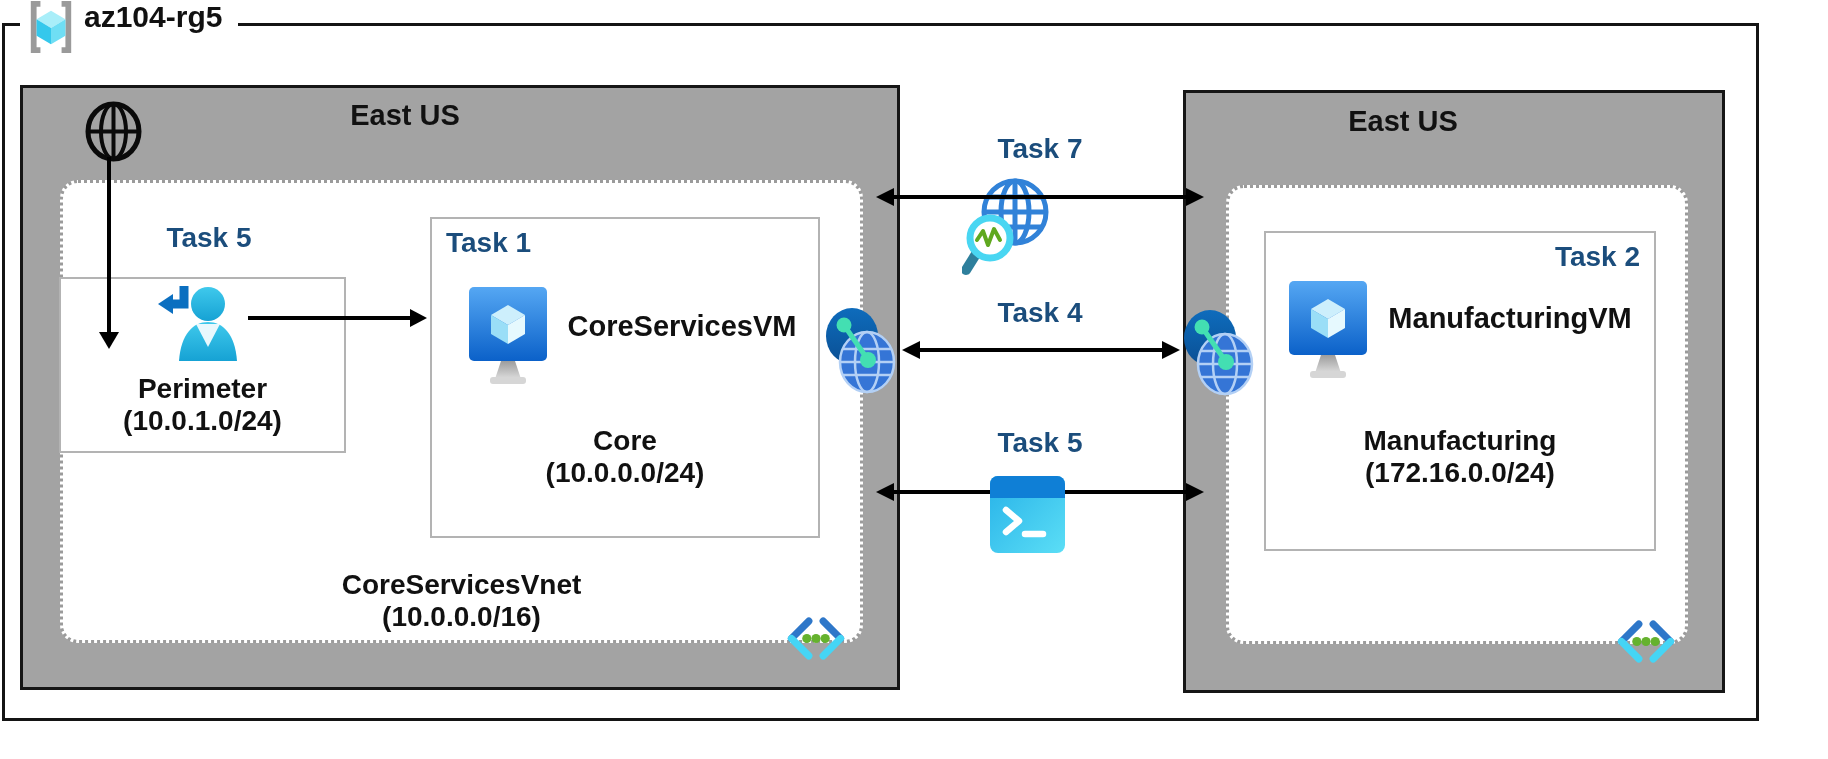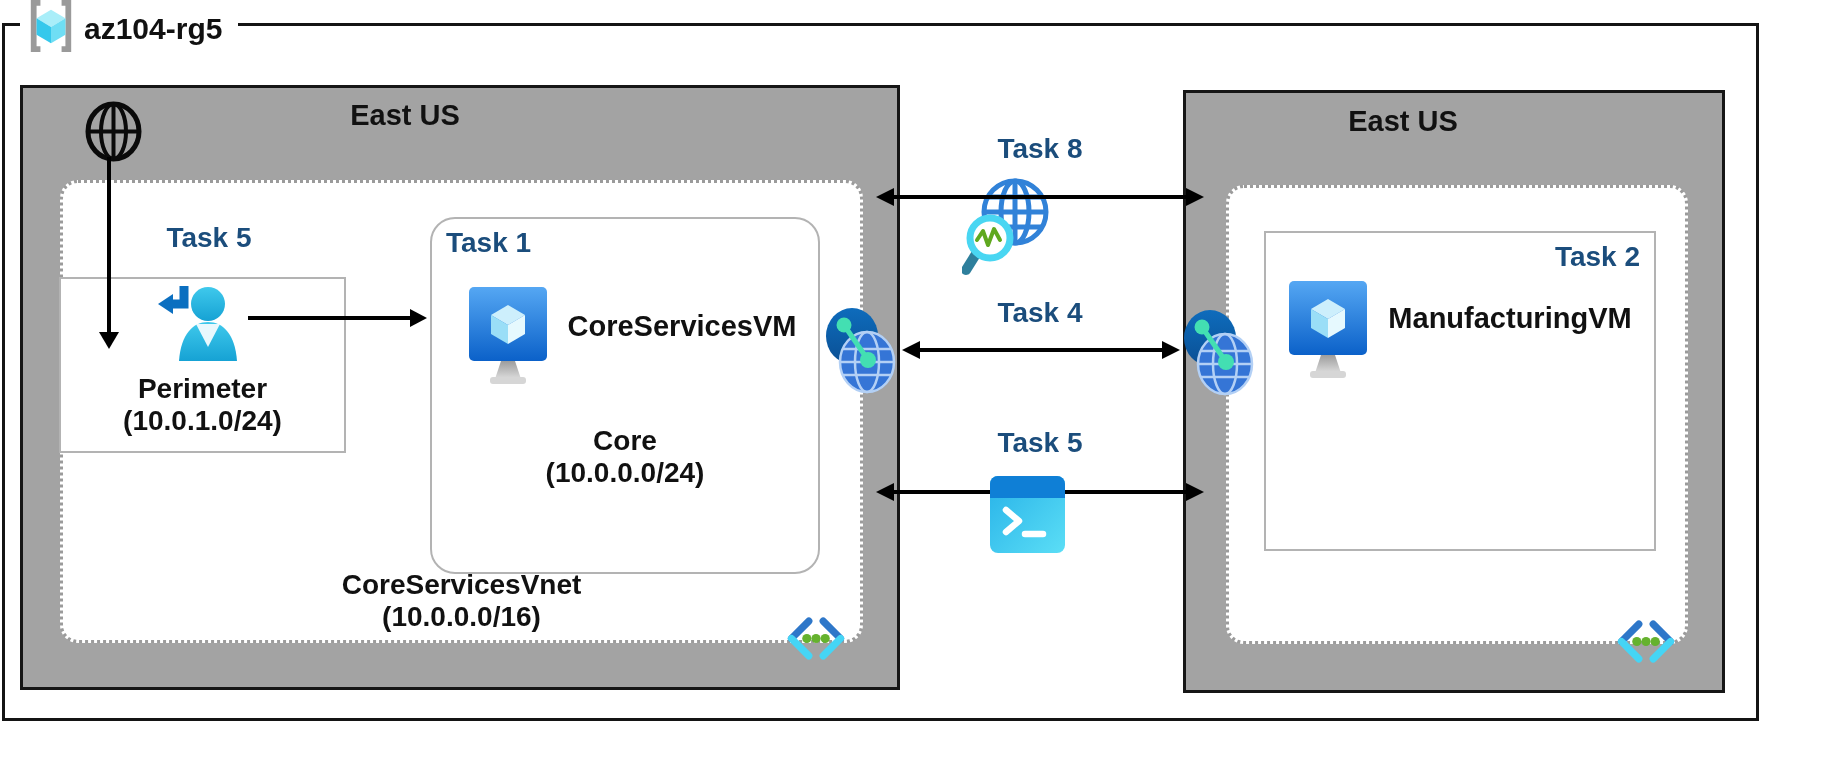--- a/index.html
+++ b/index.html
@@ -4,21 +4,21 @@
 <style>
   html,body{margin:0;padding:0;background:#fff;}
   .canvas{position:relative;width:1828px;height:759px;background:#fff;overflow:hidden;
           font-family:"Liberation Sans",sans-serif;font-weight:bold;color:#111;}
   .abs{position:absolute;}
   .lbl{font-weight:bold;white-space:nowrap;}
   .navy{color:#1b4d7c;}
   .center{text-align:center;}
   
   .rg-frame{left:2px;top:23px;width:1757px;height:698px;border:3px solid #141414;box-sizing:border-box;background:#fff;}
-  .rg-label{left:20px;top:0px;height:58px;background:#fff;display:flex;align-items:center;gap:8px;
+  .rg-label{left:20px;top:0px;height:58px;background:#fff;display:flex;align-items:flex-start;gap:8px;
             padding:0 16px 0 6px;z-index:8;font-size:30px;}
   
   .region{background:#a3a3a3;border:3px solid #161616;box-sizing:border-box;}
   .region-left{left:20px;top:85px;width:880px;height:605px;}
   .region-right{left:1183px;top:90px;width:542px;height:603px;}
   .region-title{font-size:29px;}
   .vnet-box{border:3px dotted #9b9b9b;border-radius:18px;background:#fff;box-sizing:border-box;}
   .white-box{background:#fff;border:2px solid #b3b3b3;box-sizing:border-box;}
   .task-tag{font-size:28px;}
   .name-lines{font-size:28px;line-height:32px;}
@@ -83,21 +83,21 @@
           <path d="M53 41 C38 41 26 53 24 80 L82 80 C80 53 68 41 53 41 Z" fill="url(#perGrad)"></path>
           <polygon points="41,43 65,43 53,66" fill="#e9f8fd"></polygon>
         </svg>
       </span>
       <div class="abs lbl name-lines center" style="left:0;top:94px;width:100%;">
         <div>Perimeter</div>
         <div>(10.0.1.0/24)</div>
       </div>
     </div>
 
-    <div class="abs white-box" style="left:407px;top:129px;width:390px;height:357px;border-radius:25px;">
+    <div class="abs white-box" style="left:407px;top:129px;width:390px;height:321px;">
       <div class="abs lbl task-tag navy" style="left:14px;top:8px;">Task 1</div>
       <span class="abs" style="left:36px;top:67px;">
         <svg width="80" height="102" viewBox="0 0 80 102">
           <defs>
             <linearGradient id="vmScrL" x1="0" y1="0" x2="0" y2="1">
               <stop offset="0" stop-color="#55a7f3"></stop>
                 <stop offset="1" stop-color="#0b61c9"></stop>
             </linearGradient>
             <linearGradient id="vmStdL" x1="0" y1="0" x2="0" y2="1">
               <stop offset="0" stop-color="#9c9c9c"></stop>
@@ -158,20 +158,24 @@
           </defs>
           <rect x="1" y="1" width="78" height="74" rx="5" fill="url(#vmScrR)"></rect>
           <polygon points="40,19 57,29 40,39 23,29" fill="#cdeffc"></polygon>
           <polygon points="23,29 40,39 40,58 23,48" fill="#9adef7"></polygon>
           <polygon points="57,29 40,39 40,58 57,48" fill="#e6f9fe"></polygon>
           <polygon points="33,75 47,75 53,93 27,93" fill="url(#vmStdR)"></polygon>
           <rect x="22" y="91" width="36" height="7" rx="3" fill="#d6d6d6"></rect>
         </svg>
       </span>
       <div class="abs lbl vm-name center" style="left:108px;top:69px;width:272px;">ManufacturingVM</div>
+      <div class="abs lbl name-lines center" style="left:0;top:192px;width:100%;">
+        <div>Manufacturing</div>
+        <div>(172.16.0.0/24)</div>
+      </div>
     </div>
 
 
     <span class="abs icon" style="left:430px;top:525px;">
       <svg width="60" height="47" viewBox="0 0 58 46">
         <line x1="22" y1="6" x2="5" y2="23" stroke="#2e77c9" stroke-width="7" stroke-linecap="round"></line>
         <line x1="5" y1="23" x2="22" y2="40" stroke="#45d5f5" stroke-width="7" stroke-linecap="round"></line>
         <line x1="36" y1="6" x2="53" y2="23" stroke="#2e77c9" stroke-width="7" stroke-linecap="round"></line>
         <line x1="53" y1="23" x2="36" y2="40" stroke="#45d5f5" stroke-width="7" stroke-linecap="round"></line>
         <circle cx="20" cy="23" r="4.5" fill="#65b22e"></circle>
@@ -180,21 +184,21 @@
       </svg>
     </span>
   </div>
 
   <div class="abs vline" style="left:107px;top:157px;height:176px;"></div>
   <div class="abs tri tri-down" style="left:99px;top:332px;"></div>
 
   <div class="abs hline" style="left:248px;top:316px;width:164px;height:3.5px;"></div>
   <div class="abs tri tri-right" style="left:410px;top:308.5px;border-left-width:17px;"></div>
 
-  <div class="abs lbl task-tag navy center" style="left:940px;top:133px;width:200px;">Task 8</div>
+  <div class="abs lbl task-tag navy center" style="left:940px;top:133px;width:200px;">Task 7</div>
   <span class="abs under-arrow" style="left:962px;top:170px;position:absolute;">
     <svg width="102" height="112" viewBox="0 0 102 112">
       <g stroke="#3182d8" stroke-width="5" fill="none">
         <circle cx="53" cy="42" r="31"></circle>
         <ellipse cx="53" cy="42" rx="14" ry="31"></ellipse>
         <line x1="53" y1="11" x2="53" y2="73"></line>
         <line x1="26" y1="27" x2="80" y2="27"></line>
         <line x1="22" y1="42" x2="84" y2="42"></line>
         <line x1="26" y1="57" x2="80" y2="57"></line>
       </g>

